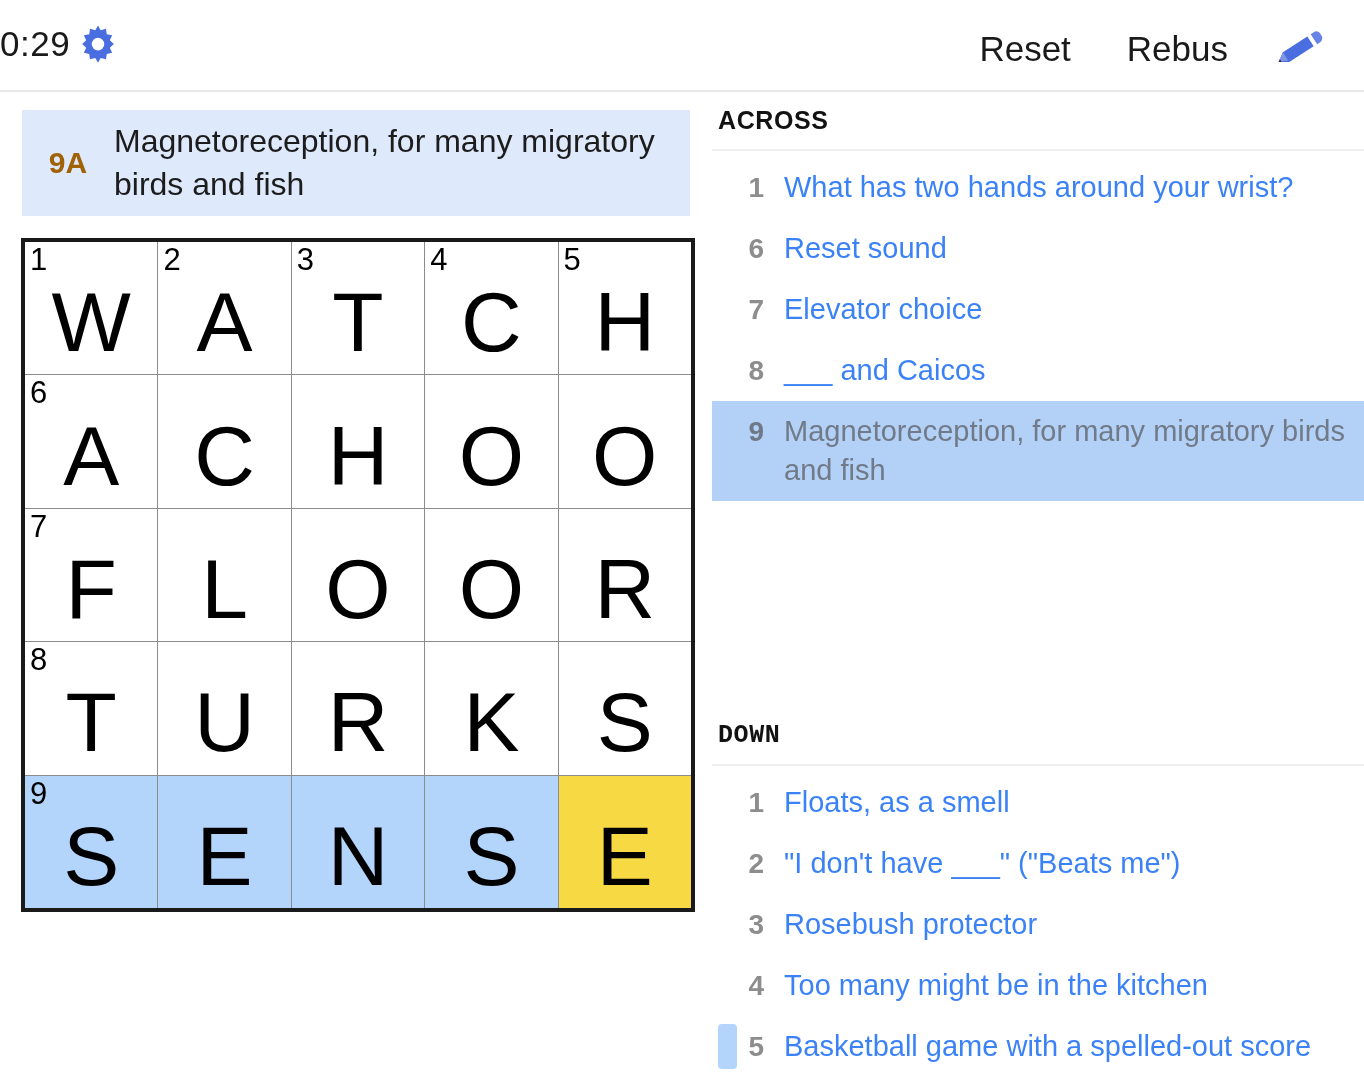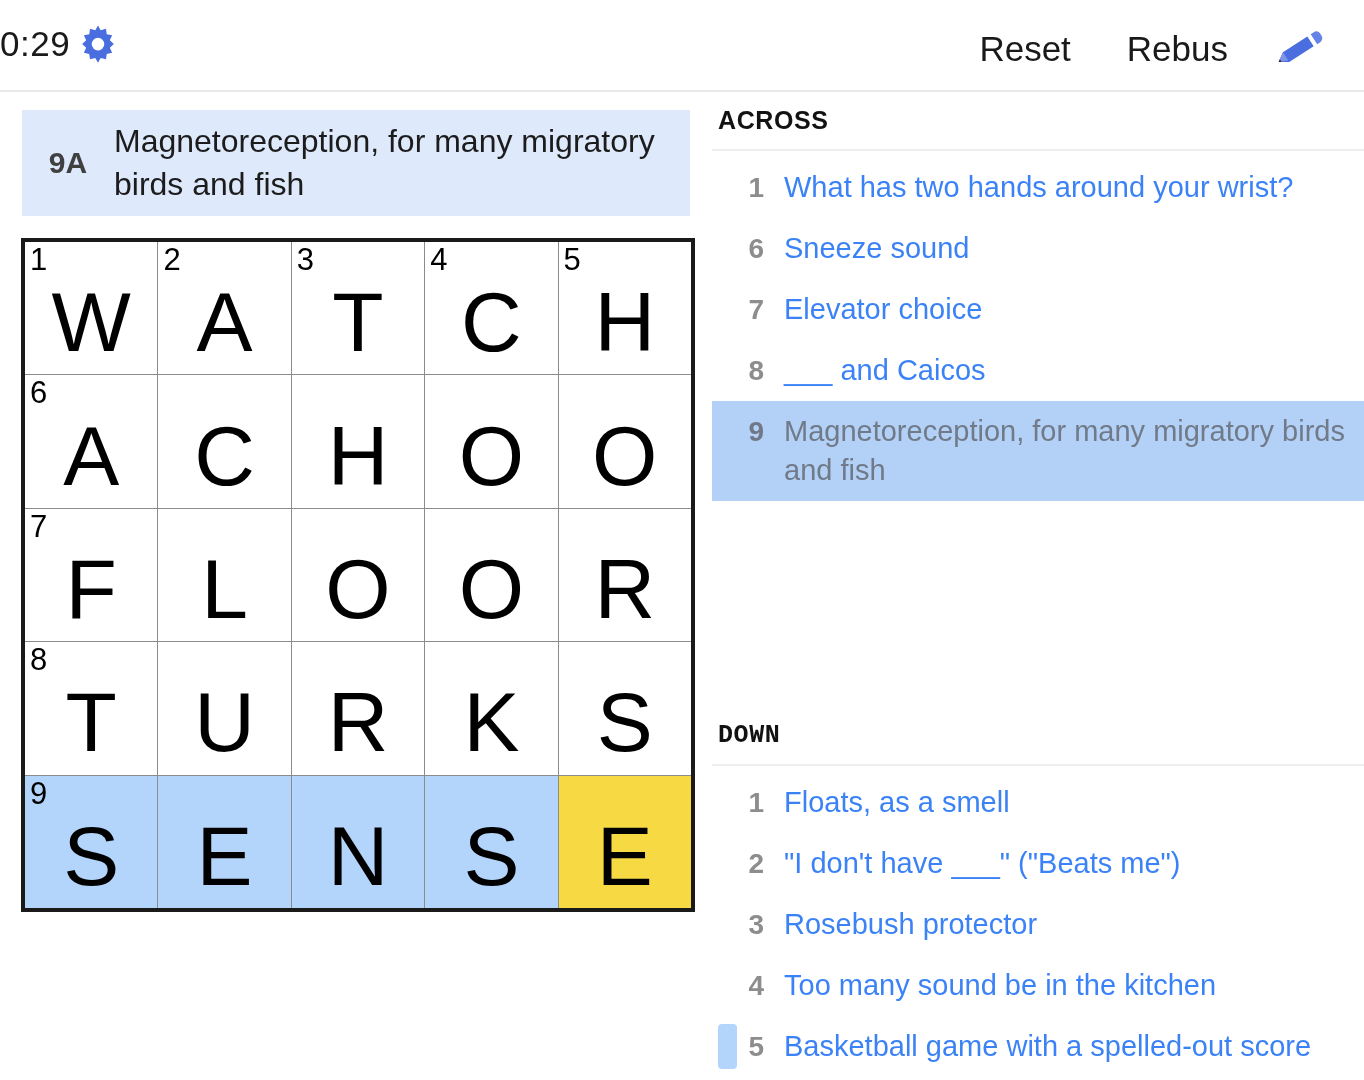--- a/index.html
+++ b/index.html
@@ -95,21 +95,21 @@
     padding: 6px 14px 6px 0;
     box-sizing: border-box;
     cursor: pointer;
   }
   .clue-banner-num {
     flex: 0 0 auto;
     width: 92px;
     text-align: center;
     font-size: 30px;
     font-weight: bold;
-    color: #404040;
+    color: #a16207;
   }
   .clue-banner-text {
     flex: 1 1 auto;
     font-size: 32px;
     line-height: 43px;
     color: #1c1c1c;
     padding-right: 14px;
   }
 
   
@@ -350,21 +350,21 @@
     <div class="clue-section">
       <div class="clue-head">ACROSS</div>
       <div class="clue-divider"></div>
       <ul class="clue-list" id="across-list">
           <li class="clue-item">
             <span class="clue-num">1</span>
             <span class="clue-text">What has two hands around your wrist?</span>
           </li>
           <li class="clue-item">
             <span class="clue-num">6</span>
-            <span class="clue-text">Sneeze sound</span>
+            <span class="clue-text">Reset sound</span>
           </li>
           <li class="clue-item">
             <span class="clue-num">7</span>
             <span class="clue-text">Elevator choice</span>
           </li>
           <li class="clue-item">
             <span class="clue-num">8</span>
             <span class="clue-text">___ and Caicos</span>
           </li>
           <li class="clue-item active">
@@ -387,21 +387,21 @@
           <li class="clue-item">
             <span class="clue-num">2</span>
             <span class="clue-text">"I don't have ___" ("Beats me")</span>
           </li>
           <li class="clue-item">
             <span class="clue-num">3</span>
             <span class="clue-text">Rosebush protector</span>
           </li>
           <li class="clue-item">
             <span class="clue-num">4</span>
-            <span class="clue-text">Too many sound be in the kitchen</span>
+            <span class="clue-text">Too many might be in the kitchen</span>
           </li>
           <li class="clue-item">
             <span class="clue-bar"></span>
             <span class="clue-num">5</span>
             <span class="clue-text">Basketball game with a spelled-out score</span>
           </li>
         </ul>
     </div>
 
   </div>

